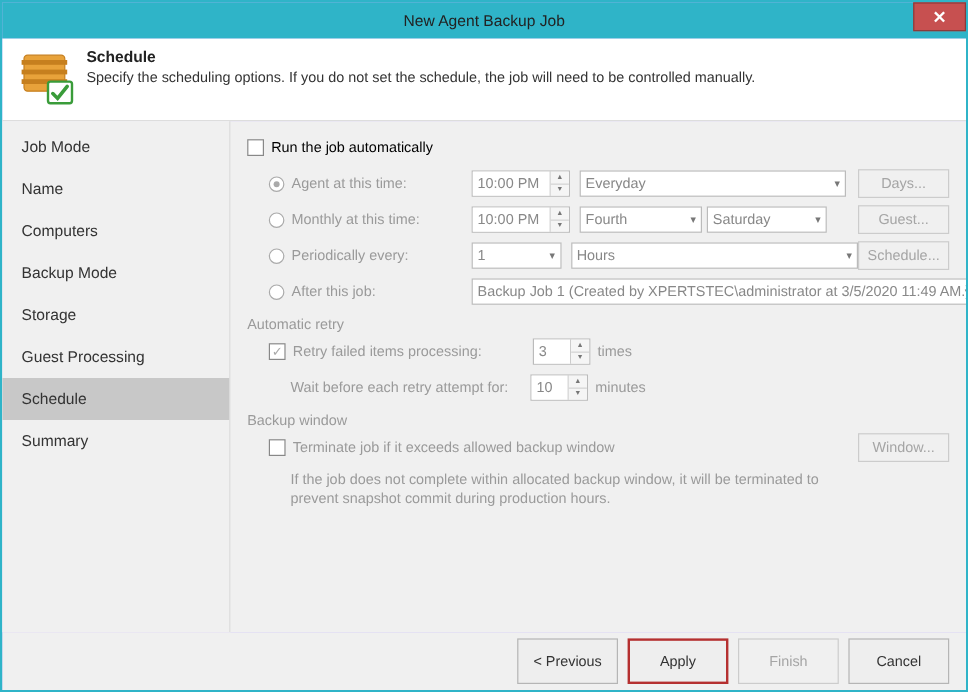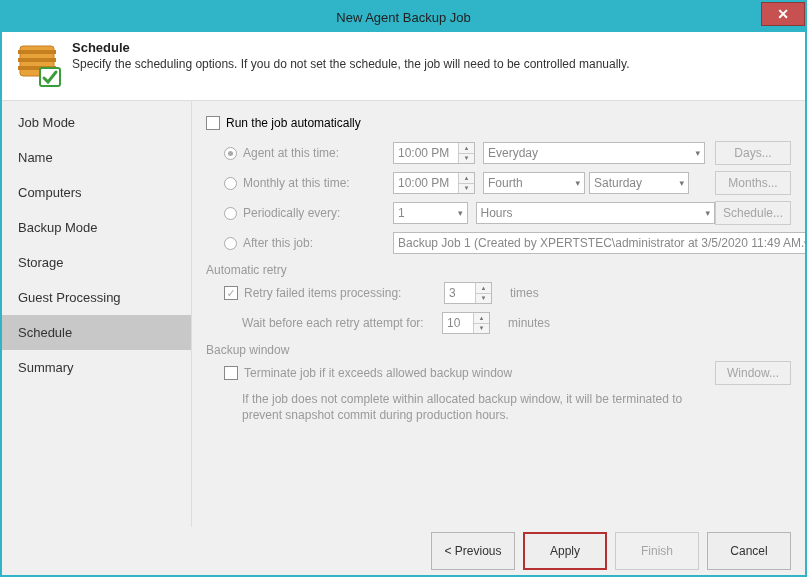--- a/index.html
+++ b/index.html
@@ -141,21 +141,21 @@
     line-height: 1.35;
   }
   .footer {
     height: 48px;
     display: flex; align-items: center; justify-content: flex-end;
     padding: 0 14px; gap: 8px;
     background: #f0f0f0;
   }
   .footer .btn { min-width: 84px; height: 38px; }
   .btn.apply { border: 2px solid #b53030; }
-  .after-label { margin-left: 18px; color: #9a9a9a; }
+  .after-label { margin-left: 6px; color: #9a9a9a; }
 </style>
 </head>
 <body>
 
 <div class="window">
 
   <div class="titlebar">
     <span class="titlebar-text">New Agent Backup Job</span>
     <div class="close-btn">
       <span>✕</span>
@@ -226,21 +226,21 @@
             </span>
         </span>
         <span class="select sel-fourth">
           <span>Fourth</span>
           <span class="caret">▾</span>
         </span>
         <span class="select sel-saturday">
           <span>Saturday</span>
           <span class="caret">▾</span>
         </span>
-        <span class="btn disabled right-btn">Months...</span>
+        <span class="btn disabled right-btn">Guest...</span>
       </div>
 
       <div class="row indent1 disabled">
         <span class="radio"></span>
         <span class="label-col">Periodically every:</span>
         <span class="select num-period">
           <span>1</span>
           <span class="caret">▾</span>
         </span>
         <span class="select sel-hours">

